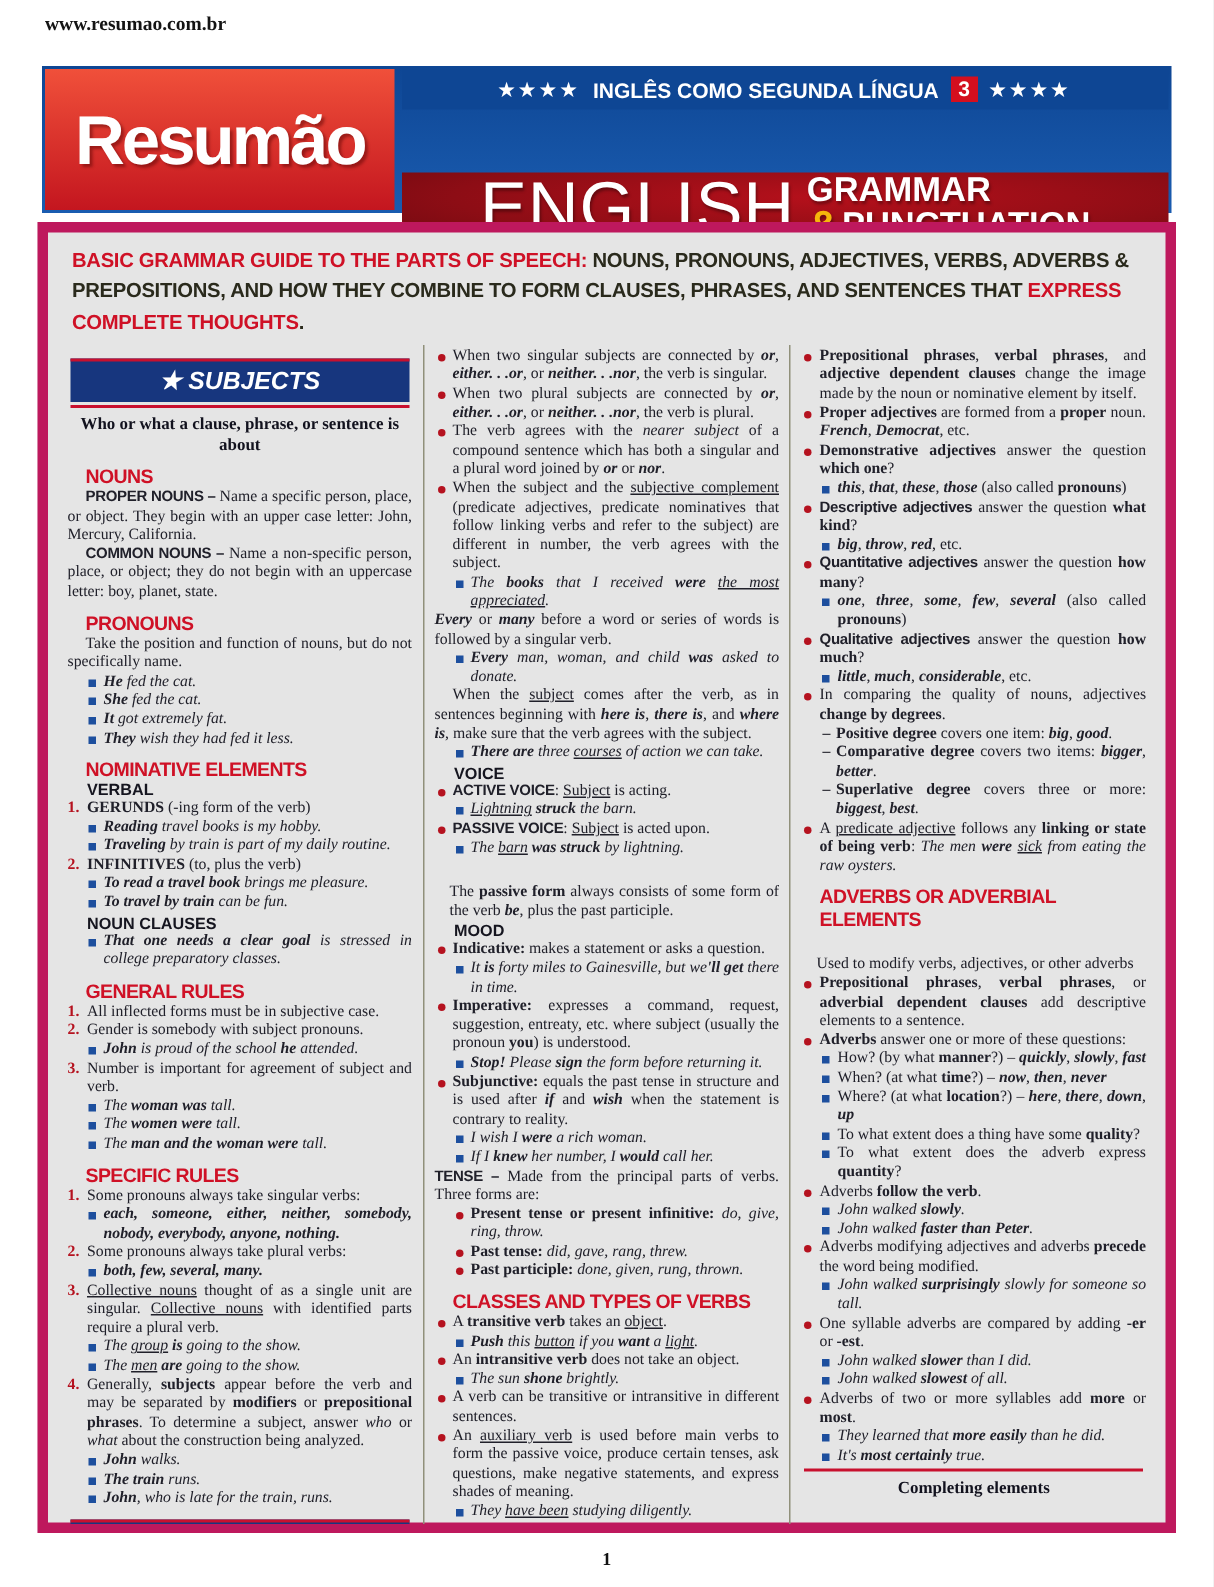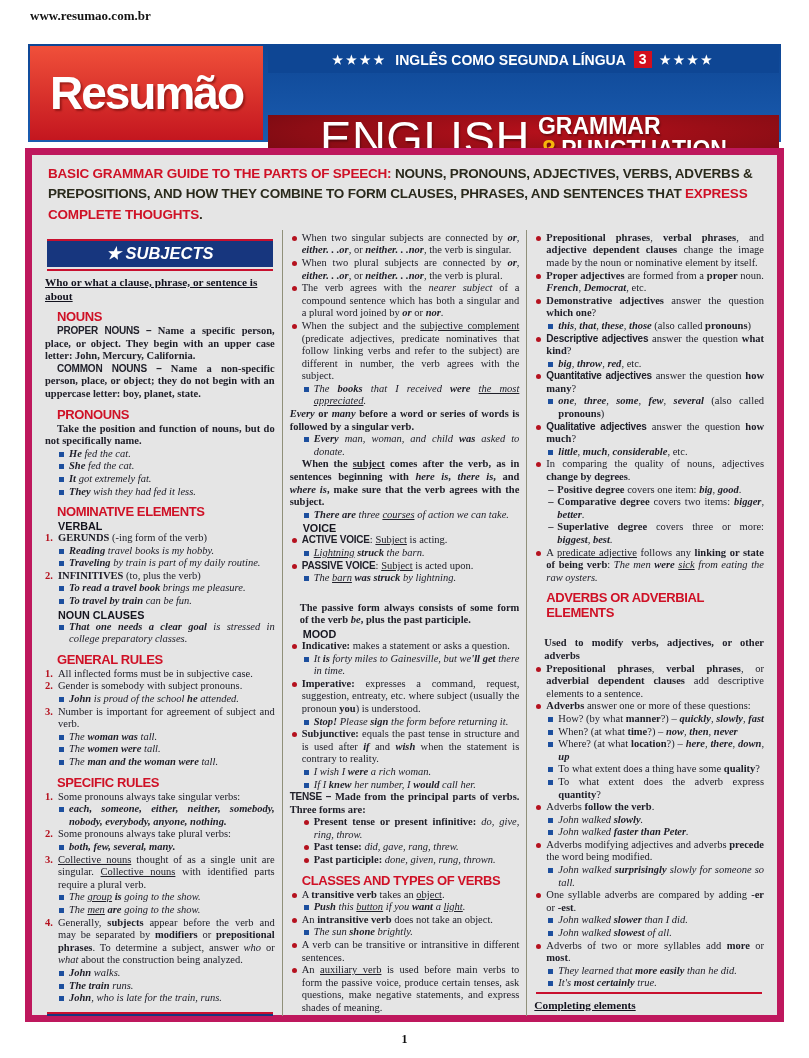--- a/index.html
+++ b/index.html
@@ -33,24 +33,24 @@
   .intro{padding:9px 16px 5px;font:bold 13.5px/1.5 "Liberation Sans",sans-serif;color:#2a2a1c;letter-spacing:-0.2px;}
   .intro .red{color:#cf1126;}
   .cols{display:flex;padding:0 6px;height:786px;}
   .col{flex:1;padding:2px 7px;overflow:hidden;}
   .col + .col{border-left:1.5px solid #90907a;}
 
   
   .bar{background:#17367e;color:#fff;text-align:center;font:italic bold 16.5px "Liberation Sans",sans-serif;
        padding:3px 0 4px;border-top:2px solid #c8102e;margin:7px 2px 0;}
   .redline{height:2px;background:#c8102e;margin:2px 2px 4px;}
-  .tag{text-align:left;font:bold 11.3px/1.25 "Liberation Serif",serif;margin:2px 0 3px;color:#12121e;text-decoration:underline;}
+  .tag{text-align:center;font:bold 11.3px/1.25 "Liberation Serif",serif;margin:2px 0 3px;color:#12121e;}
   .rh{color:#cf1126;font:bold 13px "Liberation Sans",sans-serif;letter-spacing:-0.4px;margin:6px 0 1px;padding-left:12px;}
   .sh{font:bold 10.8px "Liberation Sans",sans-serif;color:#15151f;padding-left:13px;margin-top:1px;}
-  .p{font-size:10.5px;line-height:1.2;color:#20202a;text-align:justify;text-indent:12px;margin:0;font-weight:bold;}
+  .p{font-size:10.5px;line-height:1.2;color:#20202a;text-align:justify;text-indent:12px;margin:0;}
   .p0{text-indent:0;}
   .pi{text-indent:0;padding-left:10px;margin-top:17px;}
   .li{display:flex;font-size:10.5px;line-height:1.2;color:#20202a;}
   .li .tx{flex:1;text-align:justify;}
   .dot{width:5px;height:5px;border-radius:50%;background:#b5121f;margin:4px 5px 0 2px;flex:none;}
   .bi .dot{margin-left:14px;}
   .sqm{width:5px;height:5px;background:#1d4f9e;margin:4px 5px 0 14px;flex:none;}
   .sq .tx{font-style:italic;}
   .sqr .tx{font-style:normal;}
   .num{color:#b5121f;font-weight:bold;width:13px;flex:none;}

